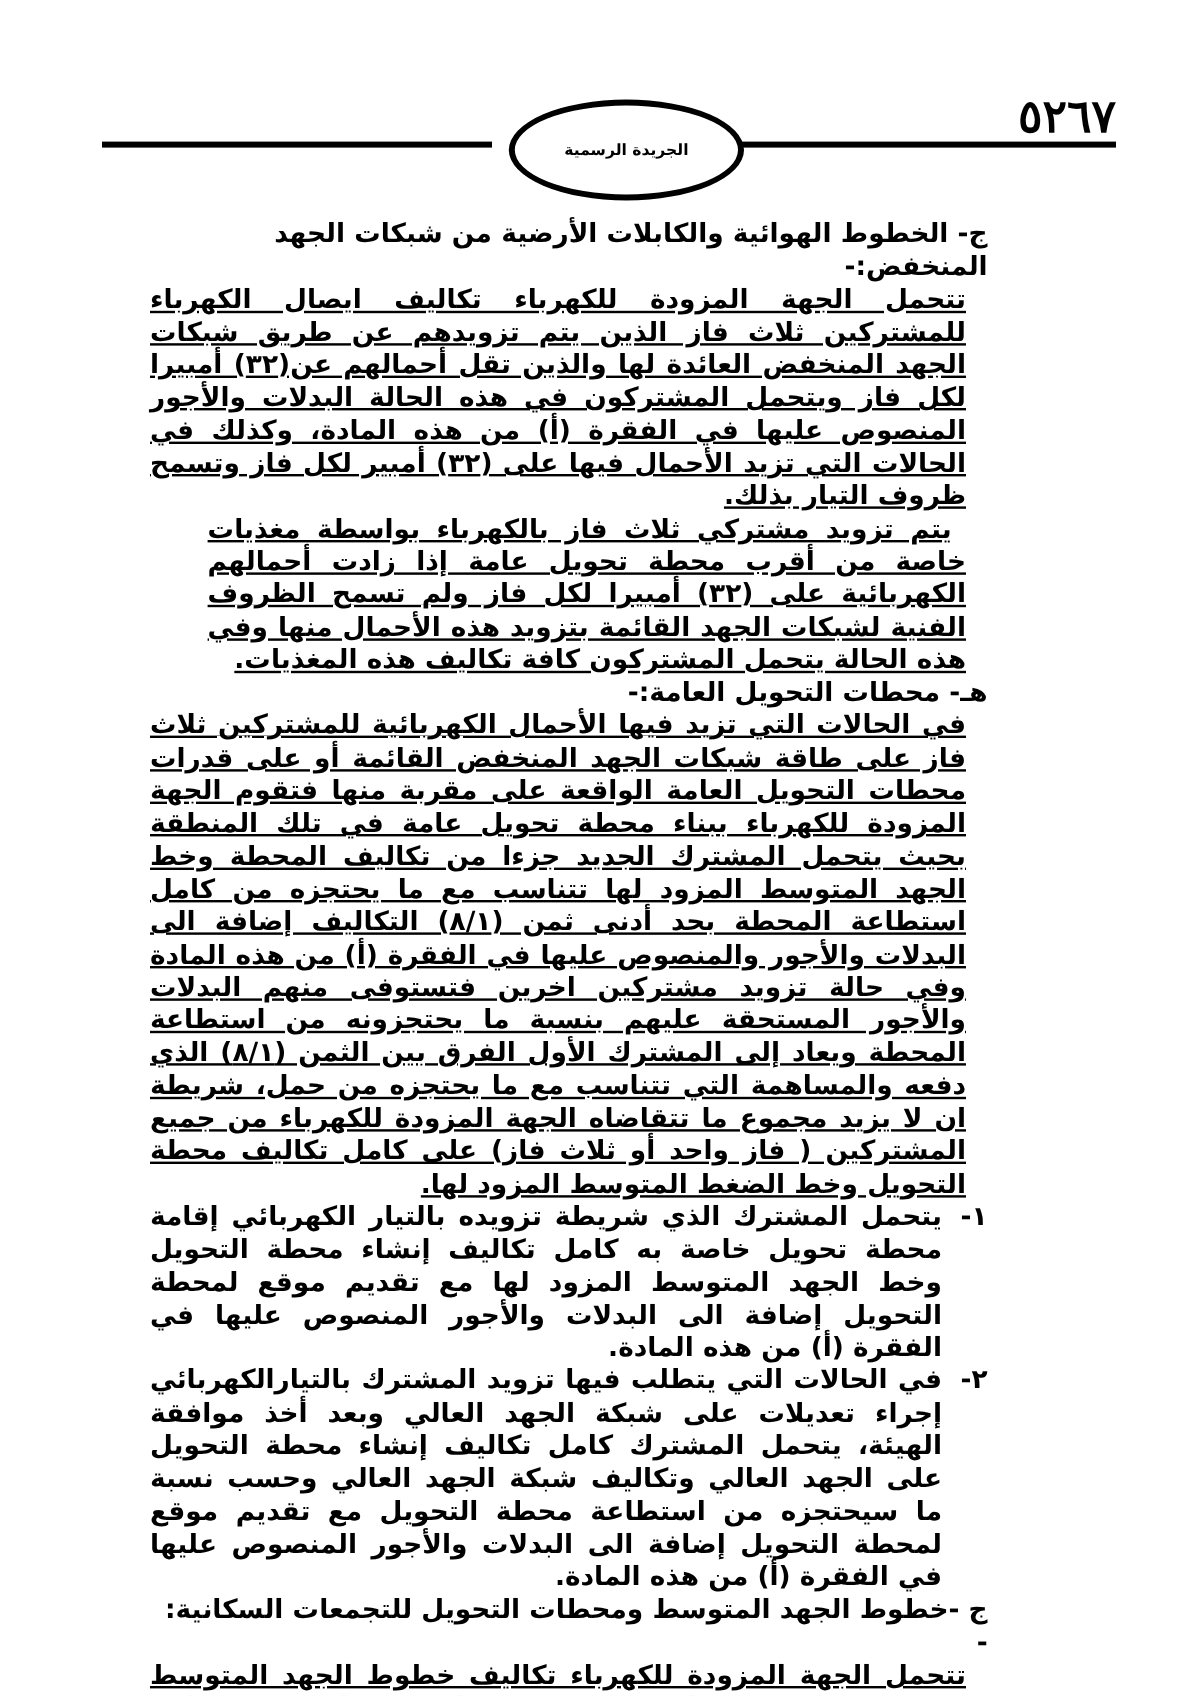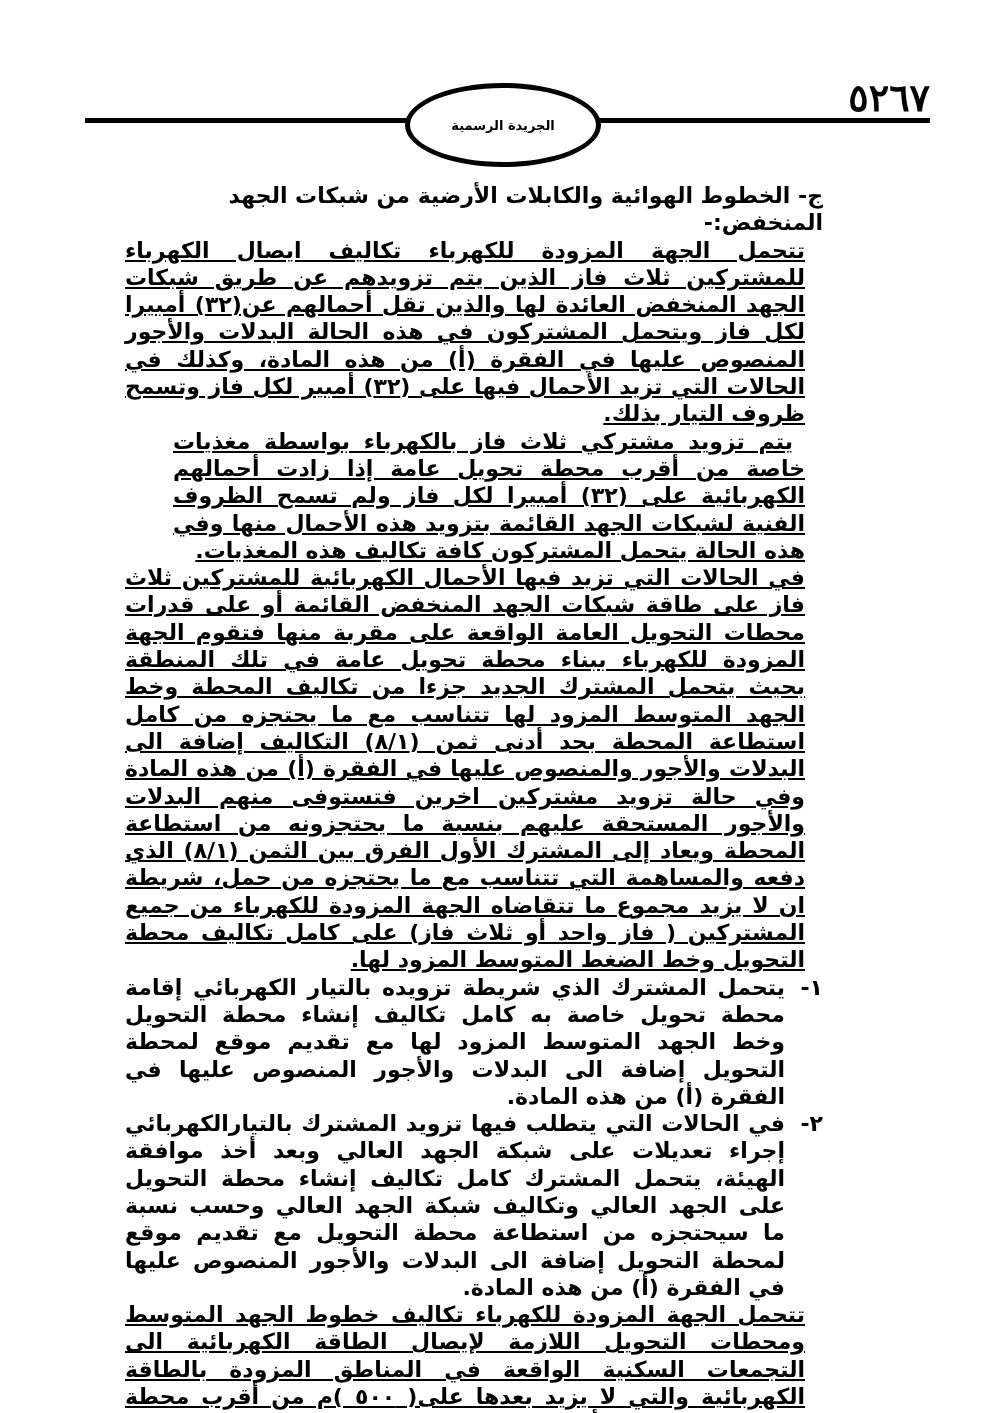--- a/index.html
+++ b/index.html
@@ -13,21 +13,21 @@
       position: absolute; right: 70px; top: 78px;
       font-family: Liberation Sans, sans-serif; font-weight: bold;
       font-size: 38px; line-height: 40px; direction: rtl;
     }
     .rule {
       position: absolute; top: 118px; height: 5px; background: #000;
     }
     .rule-left { left: 85px; width: 325px; }
     .rule-right { left: 595px; width: 335px; }
     .oval {
-      position: absolute; left: 405px; top: 83px; width: 196px; height: 84px;
+      position: absolute; left: 424px; top: 83px; width: 196px; height: 84px;
       border: 5px solid #000; border-radius: 50%; box-sizing: border-box;
       display: flex; align-items: center; justify-content: center;
       background: #fff;
     }
     .oval-title { font-size: 13px; font-weight: bold; direction: rtl; }
 
     .content {
       position: absolute; left: 125px; top: 182px; width: 680px;
       direction: rtl; text-align: justify;
       font-weight: bold; font-size: 22px; line-height: 27.3px;
@@ -51,26 +51,28 @@
   </div>
 </div>
 
 <div class="content">
 
   <div class="heading">ج- الخطوط الهوائية والكابلات الأرضية من شبكات الجهد المنخفض:-</div>
   <div class="para">تتحمل الجهة المزودة للكهرباء تكاليف ايصال الكهرباء للمشتركين ثلاث فاز الذين يتم تزويدهم عن طريق شبكات الجهد المنخفض العائدة لها والذين تقل أحمالهم عن(٣٢) أمبيرا لكل فاز ويتحمل المشتركون في هذه الحالة البدلات والأجور المنصوص عليها في الفقرة (أ) من هذه المادة، وكذلك في الحالات التي تزيد الأحمال فيها على (٣٢) أمبير لكل فاز وتسمح ظروف التيار بذلك.</div>
 
   <div class="para indent-first">يتم تزويد مشتركي ثلاث فاز بالكهرباء بواسطة مغذيات خاصة من أقرب محطة تحويل عامة إذا زادت أحمالهم الكهربائية على (٣٢) أمبيرا لكل فاز ولم تسمح الظروف الفنية لشبكات الجهد القائمة بتزويد هذه الأحمال منها وفي هذه الحالة يتحمل المشتركون كافة تكاليف هذه المغذيات.</div>
 
+  <div class="heading">هـ- محطات التحويل العامة:-</div>
   <div class="para">في الحالات التي تزيد فيها الأحمال الكهربائية للمشتركين ثلاث فاز على طاقة شبكات الجهد المنخفض القائمة أو على قدرات محطات التحويل العامة الواقعة على مقربة منها فتقوم الجهة المزودة للكهرباء ببناء محطة تحويل عامة في تلك المنطقة بحيث يتحمل المشترك الجديد جزءا من تكاليف المحطة وخط الجهد المتوسط المزود لها تتناسب مع ما يحتجزه من كامل استطاعة المحطة بحد أدنى ثمن (٨/١) التكاليف إضافة الى البدلات والأجور والمنصوص عليها في الفقرة (أ) من هذه المادة وفي حالة تزويد مشتركين اخرين فتستوفى منهم البدلات والأجور المستحقة عليهم بنسبة ما يحتجزونه من استطاعة المحطة ويعاد إلى المشترك الأول الفرق بين الثمن (٨/١) الذي دفعه والمساهمة التي تتناسب مع ما يحتجزه من حمل، شريطة ان لا يزيد مجموع ما تتقاضاه الجهة المزودة للكهرباء من جميع المشتركين ( فاز واحد أو ثلاث فاز) على كامل تكاليف محطة التحويل وخط الضغط المتوسط المزود لها.</div>
 
   <div class="item">
     <span class="item-num">١-</span>
     <span class="item-text">يتحمل المشترك الذي شريطة تزويده بالتيار الكهربائي إقامة محطة تحويل خاصة به كامل تكاليف إنشاء محطة التحويل وخط الجهد المتوسط المزود لها مع تقديم موقع لمحطة التحويل إضافة الى البدلات والأجور المنصوص عليها في الفقرة (أ) من هذه المادة.</span>
   </div>
   <div class="item">
     <span class="item-num">٢-</span>
     <span class="item-text">في الحالات التي يتطلب فيها تزويد المشترك بالتيارالكهربائي إجراء تعديلات على شبكة الجهد العالي وبعد أخذ موافقة الهيئة، يتحمل المشترك كامل تكاليف إنشاء محطة التحويل على الجهد العالي وتكاليف شبكة الجهد العالي وحسب نسبة ما سيحتجزه من استطاعة محطة التحويل مع تقديم موقع لمحطة التحويل إضافة الى البدلات والأجور المنصوص عليها في الفقرة (أ) من هذه المادة.</span>
   </div>
 
+  <div class="heading">ج -خطوط الجهد المتوسط ومحطات التحويل للتجمعات السكانية: -</div>
   <div class="para">تتحمل الجهة المزودة للكهرباء تكاليف خطوط الجهد المتوسط ومحطات التحويل اللازمة لإيصال الطاقة الكهربائية الى التجمعات السكنية الواقعة في المناطق المزودة بالطاقة الكهربائية والتي لا يزيد بعدها على( ٥٠٠ )م من أقرب محطة تحويل عامة قائمة أما في حالة تزويد تجمعات سكانية تبعد عن أقرب محطة تحويل قائمة وعامة بمسافة تزيد على( ٥٠٠ )م فتتحمل الجهة المزودة للكهرباء ثلثي مجموع تكاليف خطوط الجهد المتوسط ومحطات التحويل اللازمة لإيصال التيار الكهربائي ويتحمل المشتركون الثلث الباقي.</div>
 
 </div>
 
 </body></html>

